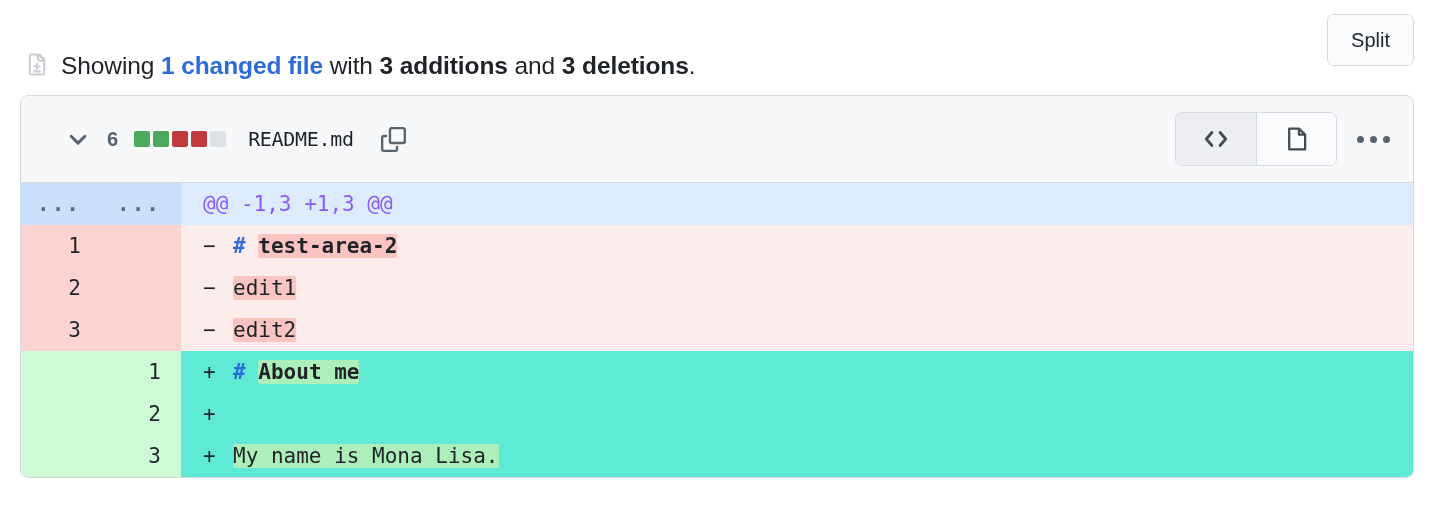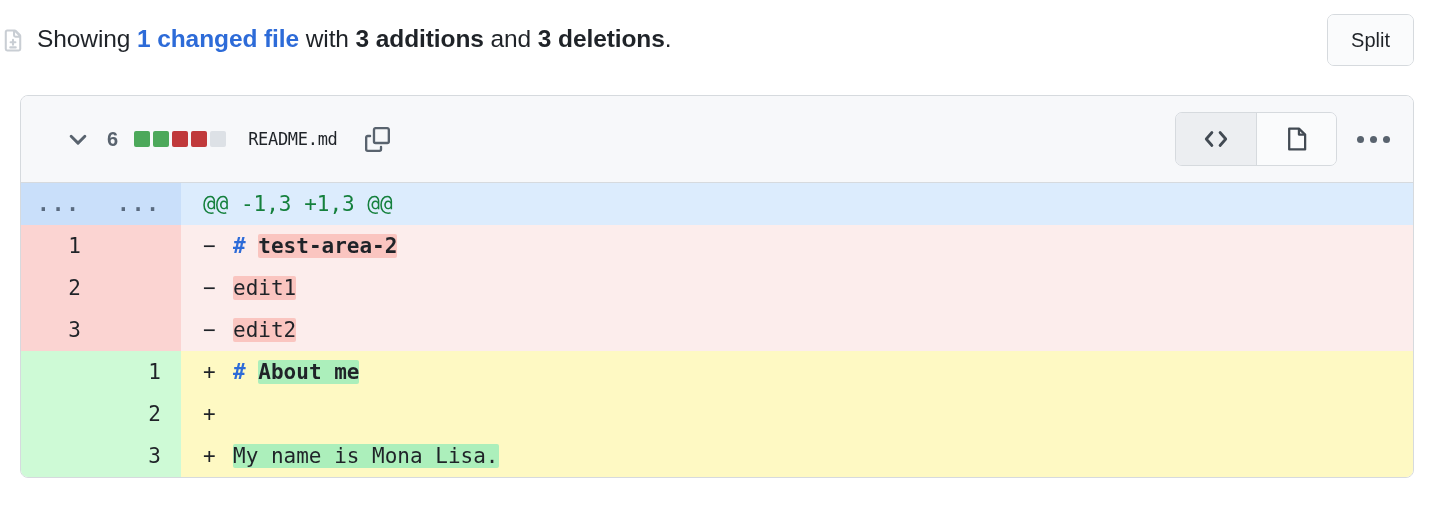--- a/index.html
+++ b/index.html
@@ -15,22 +15,22 @@
     color: #1f2328;
     -webkit-font-smoothing: antialiased;
   }
 
   
   .summary-bar {
     position: absolute;
     left: 0; top: 0;
     width: 1434px; height: 78px;
     display: flex;
-    align-items: center;
-    padding: 0 20px 0 2px;
+    align-items: flex-end;
+    padding: 0 20px 0 26px;
   }
   .diff-file-icon {
     width: 22px; height: 27px;
     flex: 0 0 auto;
     margin-right: 13px;
     margin-top: 2px;
     color: #c9ced4;
   }
   .summary-text {
     font-size: 24.5px;
@@ -110,21 +110,21 @@
     margin-right: 22px;
     flex: 0 0 auto;
   }
   .diffstat i {
     display: block;
     width: 16px; height: 16px;
     border-radius: 2px;
   }
   .file-name {
     font-family: "DejaVu Sans Mono", "Liberation Mono", monospace;
-    font-size: 17px;
+    font-size: 20px;
     color: #1f2328;
     letter-spacing: -0.3px;
     flex: 0 0 auto;
     cursor: pointer;
   }
   .copy-btn {
     margin-left: 22px;
     width: 36px; height: 36px;
     display: flex; align-items: center; justify-content: center;
     color: #59636e;
@@ -192,30 +192,30 @@
     color: #1f2328;
   }
   .marker {
     display: inline-block;
     width: 30px;
     color: #1f2328;
   }
 
   
   tr.hunk td.ln { background: #c9dffa; color: #5a6b80; font-weight: 700; letter-spacing: 2px; }
-  tr.hunk td.code { background: #dcecfd; color: #15803d; }
+  tr.hunk td.code { background: #dcecfd; color: #8b5cf6; }
 
   
   tr.del td.ln { background: #fbd4d2; }
   tr.del td.code { background: #fcedec; margin-left: 6px; }
   tr.del .word { background: #fac5c0; border-radius: 2px; }
 
   
   tr.add td.ln { background: #cefad6; }
-  tr.add td.code { background: #fef9c3; }
+  tr.add td.code { background: #5eead4; }
   tr.add .word { background: #acefbb; border-radius: 2px; }
 
   .md-hash { color: #2d6bd8; font-weight: 700; }
   .bold { font-weight: 700; }
 </style>
 </head>
 <body>
 
 <div class="summary-bar">
   <span class="diff-file-icon">

